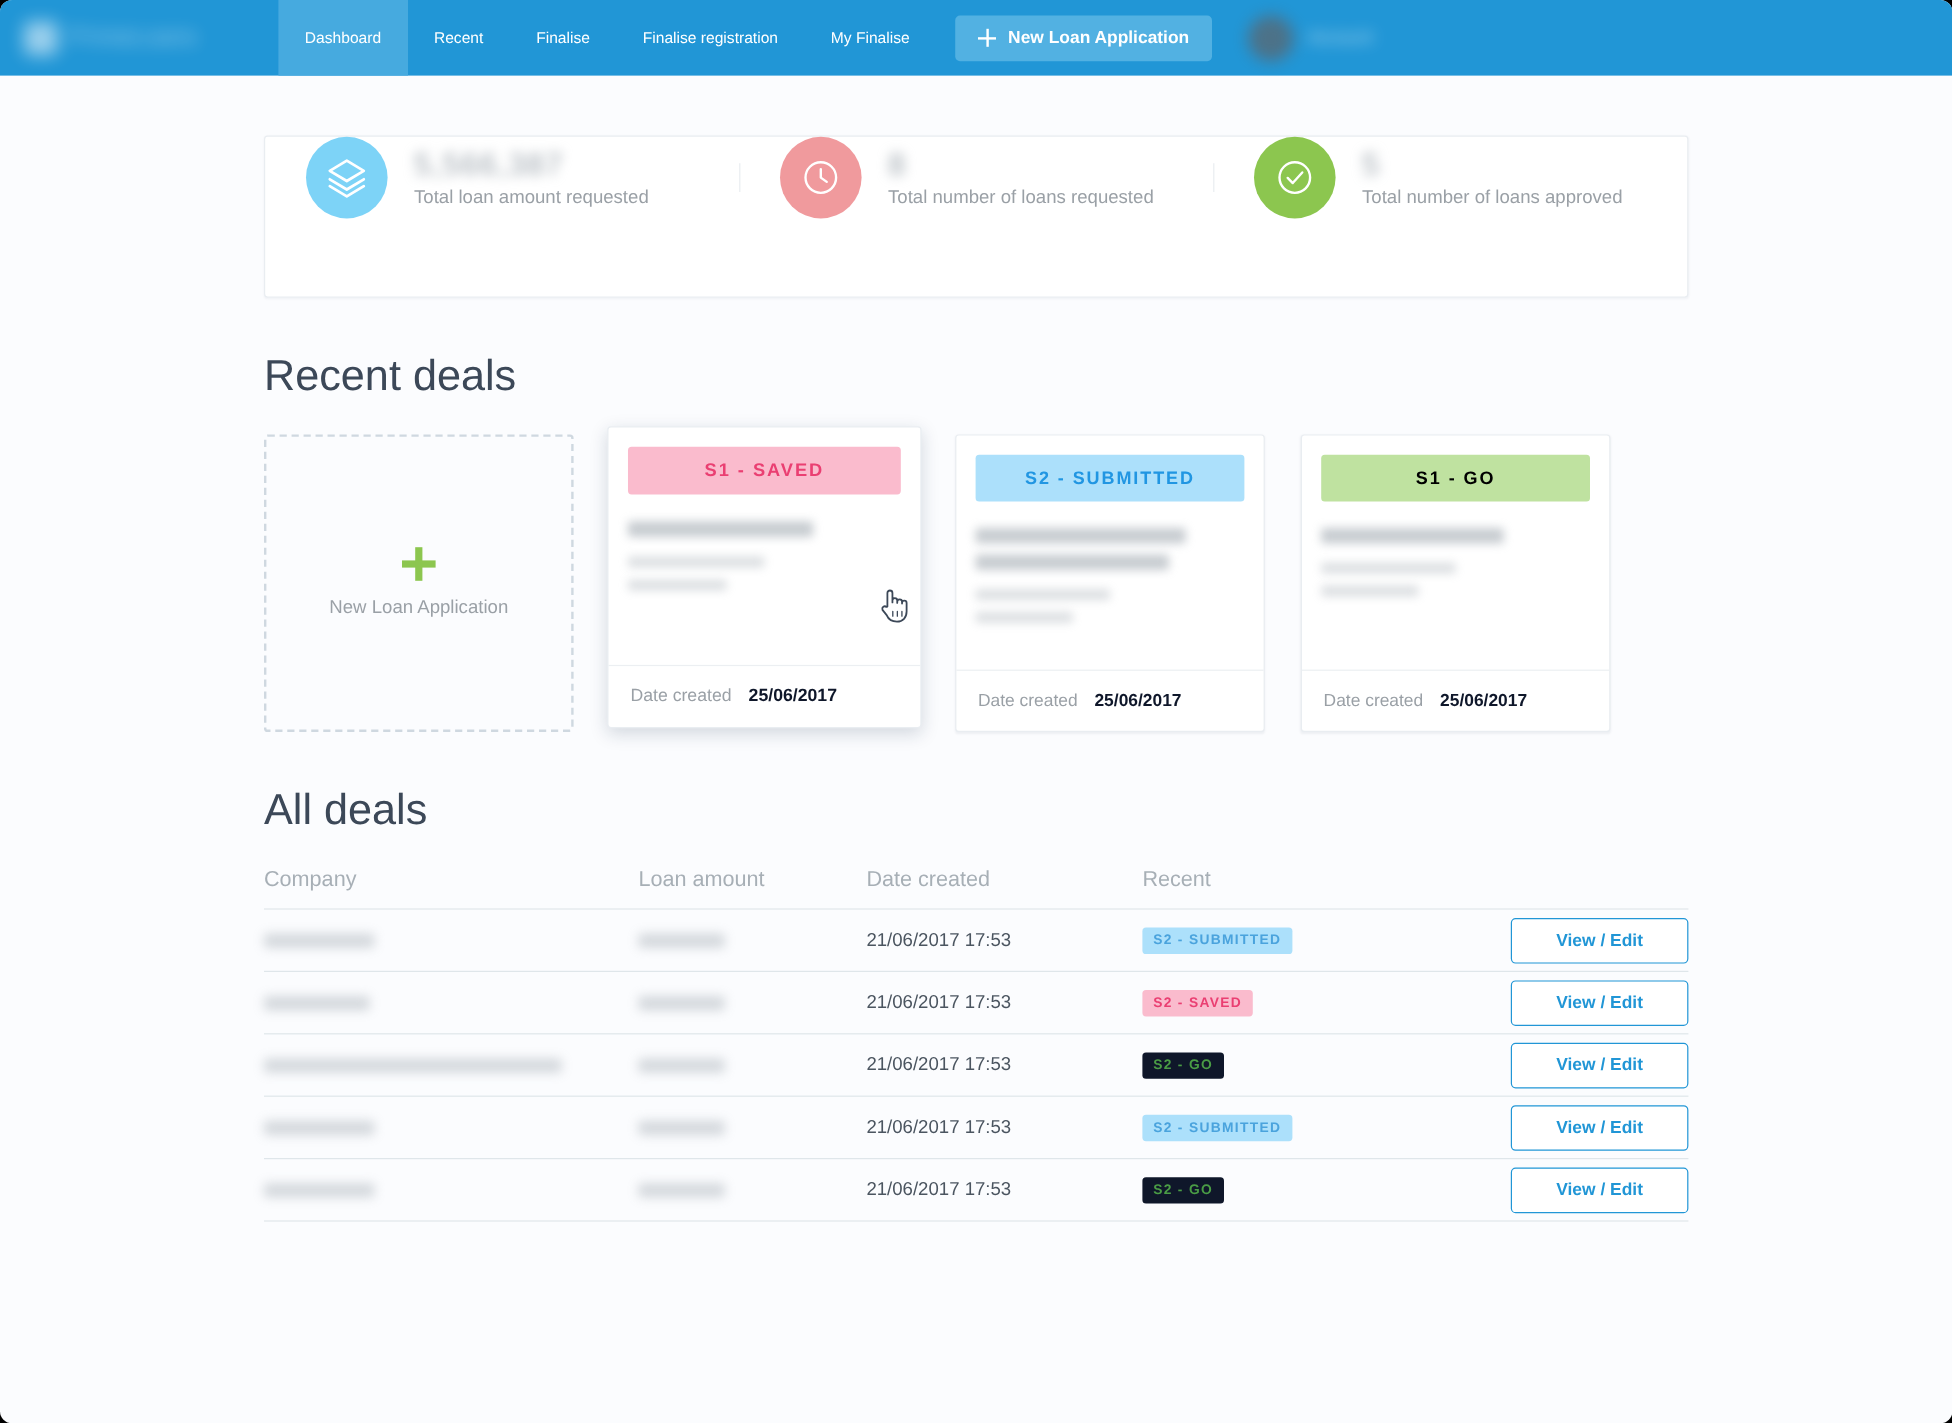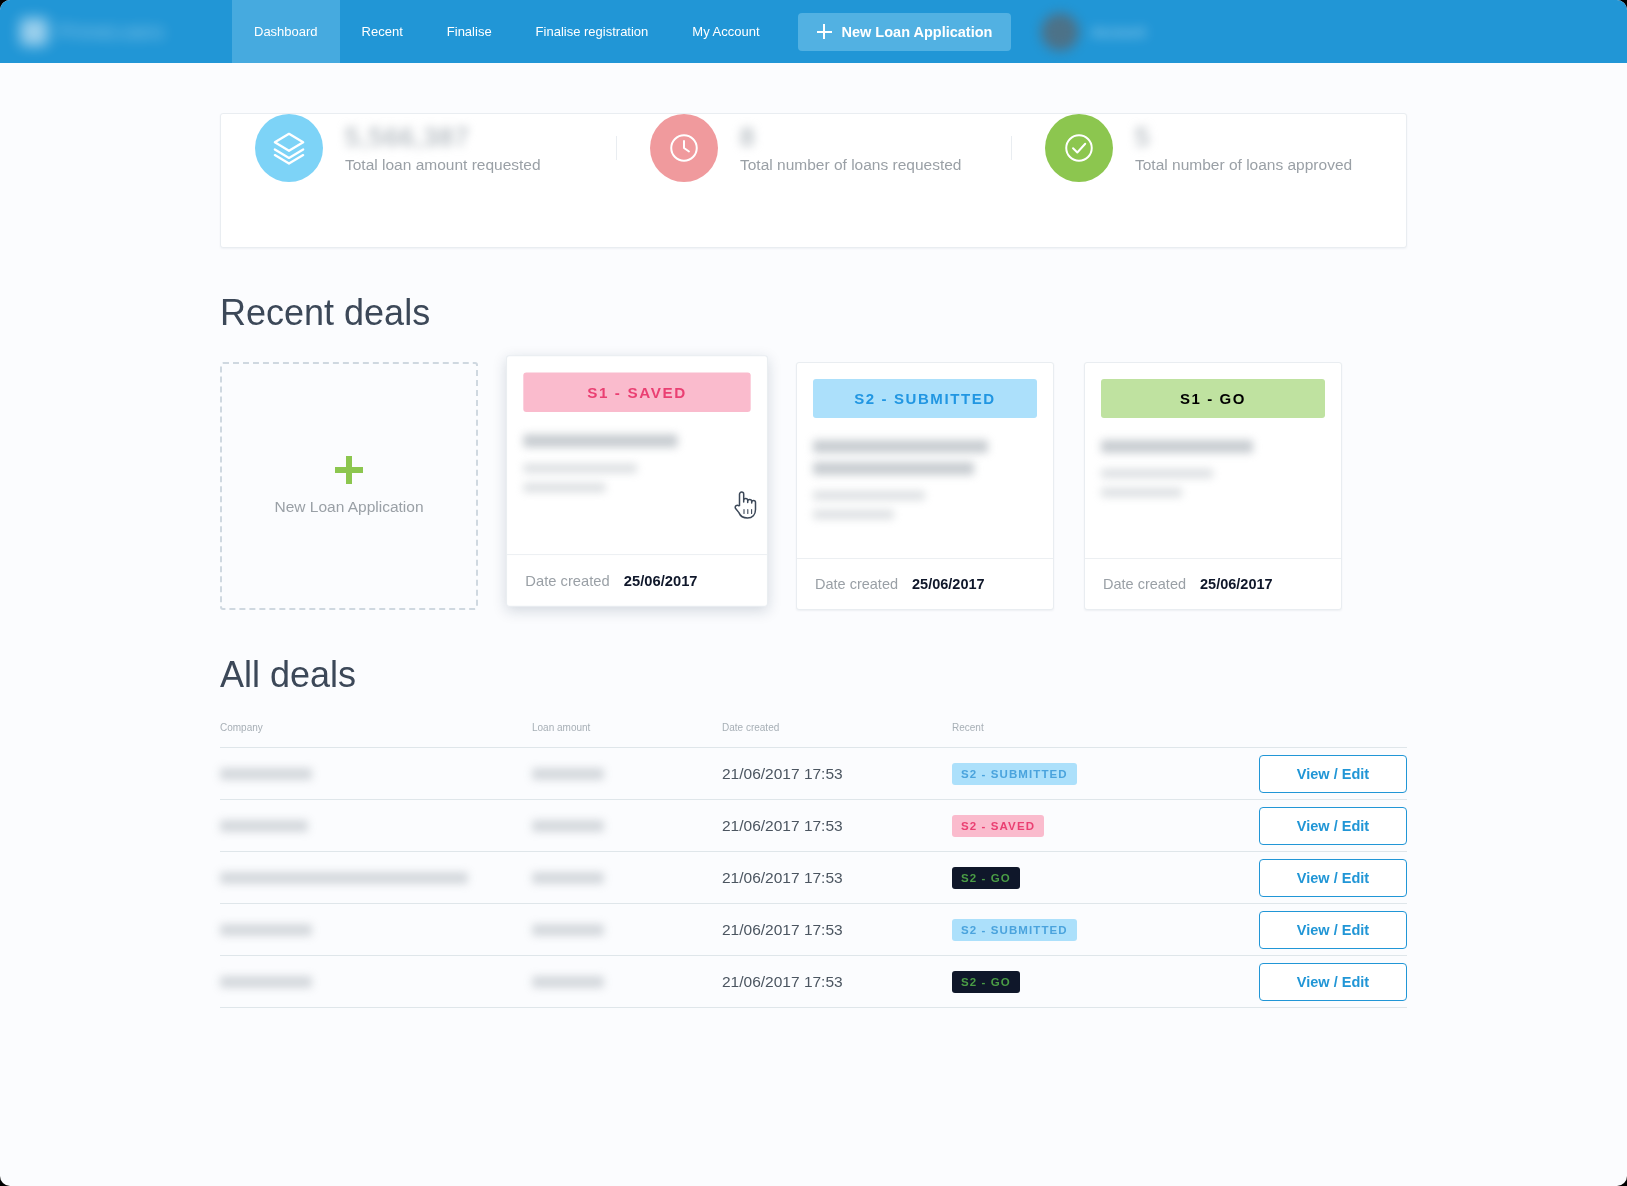--- a/index.html
+++ b/index.html
@@ -235,21 +235,21 @@
   }
   .deal-foot .k { color: #9aa0a6; }
   .deal-foot .v { color: #0f172a; font-weight: bold; }
 
   
   .table { margin-top: 26px; width: 100%; }
   .thead {
     display: flex;
     padding: 0 0 14px 0;
     border-bottom: 1px solid #dfe6ea;
-    font-size: 10px;
+    font-size: 18px;
     color: #a7afb6;
   }
   .trow {
     display: flex;
     align-items: center;
     height: 52px;
     border-bottom: 1px solid #dfe6ea;
     justify-content: center;
   }
   .c-company { width: 312px; flex: 0 0 auto; }
@@ -322,21 +322,21 @@
       <div class="nav-item">
         <span>Recent</span>
       </div>
       <div class="nav-item">
         <span>Finalise</span>
       </div>
       <div class="nav-item">
         <span>Finalise registration</span>
       </div>
       <div class="nav-item">
-        <span>My Account</span>
+        <span>My Finalise</span>
       </div>
     </div>
 
     <div class="cta-wrap">
       <button class="cta">
         <span class="plus"></span>
         <span>New Loan Application</span>
       </button>
     </div>
 

